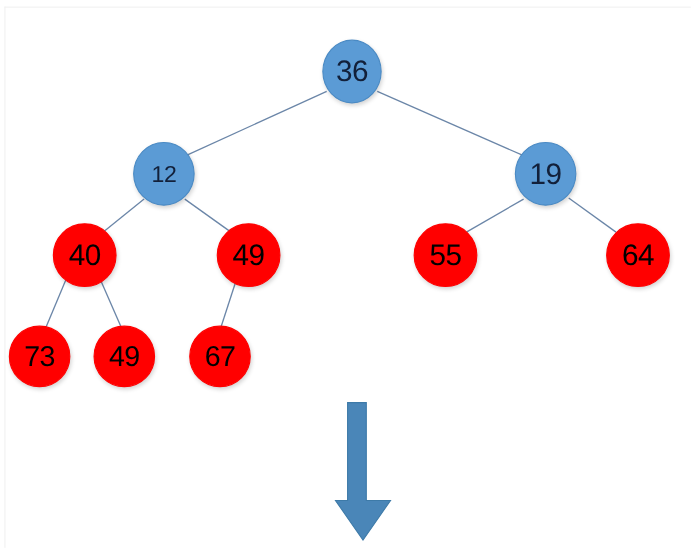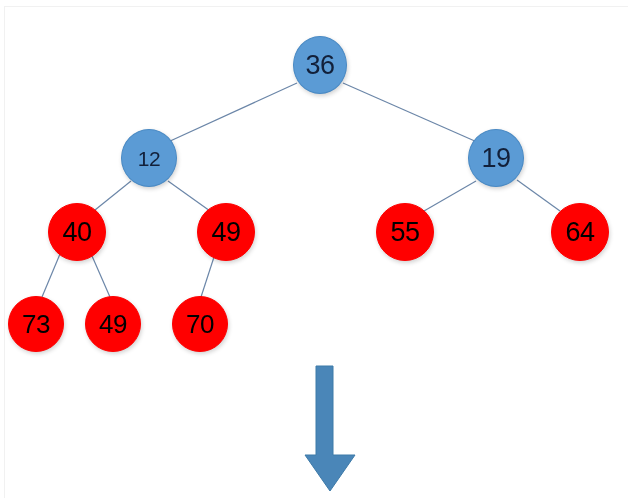--- a/index.html
+++ b/index.html
@@ -107,17 +107,17 @@
       <div class="node red" style="left: 551px; top: 203px; width: 58px; height: 58px; background: rgb(255, 0, 0); border: 1px solid rgb(255, 0, 0);">
         <span class="node-label" style="font-size: 27px;">64</span>
       </div>
       <div class="node red" style="left: 8px; top: 296px; width: 56px; height: 56px; background: rgb(255, 0, 0); border: 1px solid rgb(255, 0, 0); text-align: right;">
         <span class="node-label" style="font-size: 26px;">73</span>
       </div>
       <div class="node red" style="left: 85px; top: 296px; width: 56px; height: 56px; background: rgb(255, 0, 0); border: 1px solid rgb(255, 0, 0);">
         <span class="node-label" style="font-size: 26px;">49</span>
       </div>
       <div class="node red" style="left: 172px; top: 296px; width: 56px; height: 56px; background: rgb(255, 0, 0); border: 1px solid rgb(255, 0, 0);">
-        <span class="node-label" style="font-size: 26px;">70</span>
+        <span class="node-label" style="font-size: 26px;">67</span>
       </div>
     </div>
 
 </div>
 
 </body></html>

